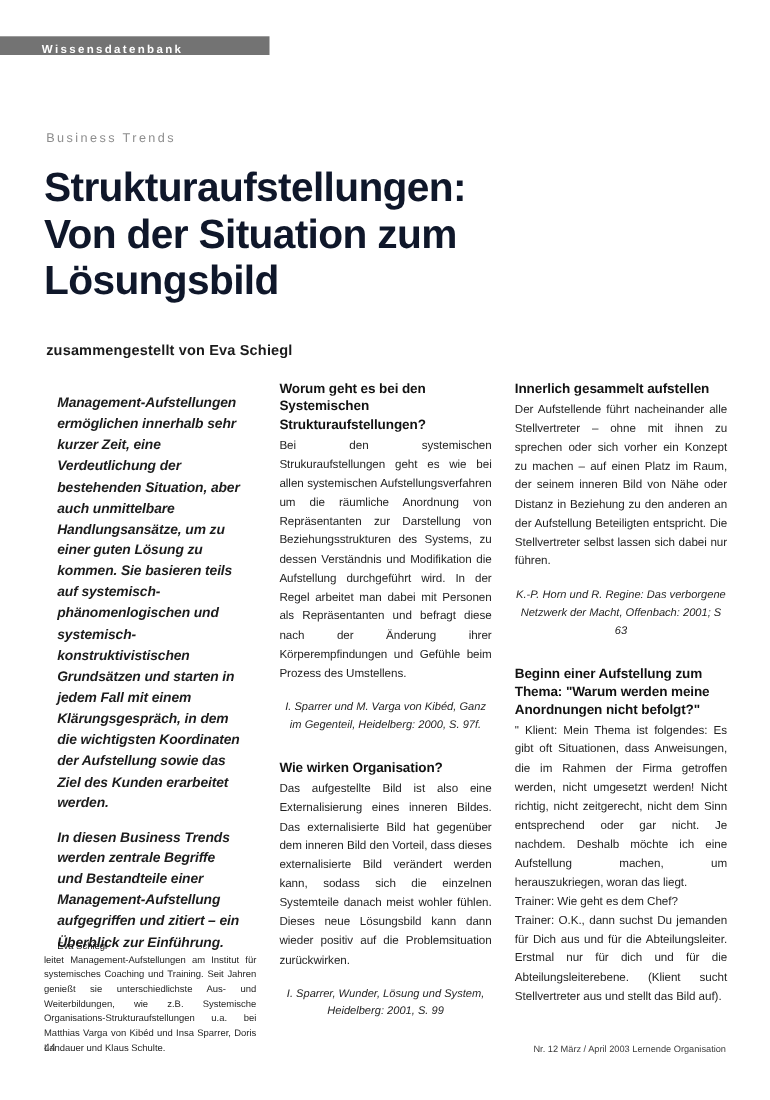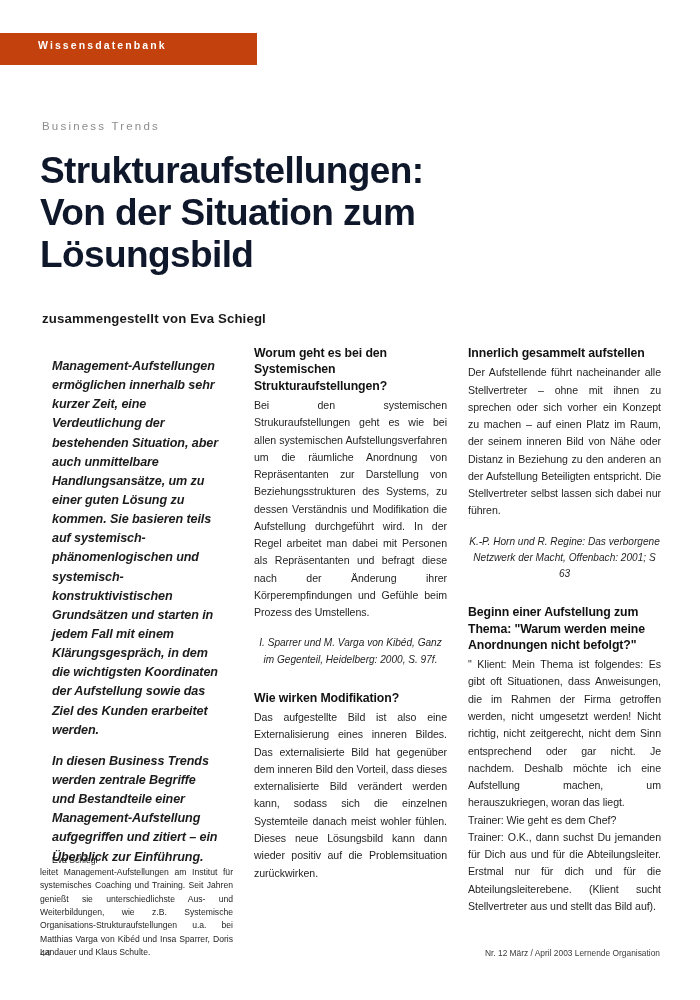--- a/index.html
+++ b/index.html
@@ -15,23 +15,22 @@
     color: #1a1a1a;
     overflow: hidden;
   }
 
   
   #banner {
     position: absolute;
     left: 0;
     top: 33px;
     width: 245px;
-    height: 32px;
-    background: #c2410c;
-    padding-left: 12px;
+    height: 17px;
+    background: #737373;
   }
   #banner-label {
     position: absolute;
     left: 38px;
     top: 6px;
     font-size: 10.5px;
     font-weight: bold;
     letter-spacing: 2.1px;
     color: #ffffff;
     white-space: nowrap;
@@ -197,22 +196,23 @@
       <p id="bio-name">Eva Schiegl</p>
       <p id="bio-text">leitet Management-Aufstellungen am Institut für systemisches Coaching und Training. Seit Jahren genießt sie unterschiedlichste Aus- und Weiterbildungen, wie z.B. Systemische Organisations-Strukturaufstellungen u.a. bei Matthias Varga von Kibéd und Insa Sparrer, Doris Landauer und Klaus Schulte.</p>
     </div>
   </div>
 
   <div class="col">
     <h2 class="sec">Worum geht es bei den Systemischen Strukturaufstellungen?</h2>
     <p class="body">Bei den systemischen Strukuraufstellungen geht es wie bei allen systemischen Aufstellungsverfahren um die räumliche Anordnung von Repräsentanten zur Darstellung von Beziehungsstrukturen des Systems, zu dessen Verständnis und Modifikation die Aufstellung durchgeführt wird. In der Regel arbeitet man dabei mit Personen als Repräsentanten und befragt diese nach der Änderung ihrer Körperempfindungen und Gefühle beim Prozess des Umstellens.</p>
     <p class="cite">I. Sparrer und M. Varga von Kibéd, Ganz im Gegenteil, Heidelberg: 2000, S. 97f.</p>
 
-    <h2 class="sec gap">Wie wirken Modifikation?</h2>
+    <h2 class="sec gap">Wie wirken Organisation?</h2>
     <p class="body">Das aufgestellte Bild ist also eine Externalisierung eines inneren Bildes. Das externalisierte Bild hat gegenüber dem inneren Bild den Vorteil, dass dieses externalisierte Bild verändert werden kann, sodass sich die einzelnen Systemteile danach meist wohler fühlen. Dieses neue Lösungsbild kann dann wieder positiv auf die Problemsituation zurückwirken.</p>
+    <p class="cite">I. Sparrer, Wunder, Lösung und System, Heidelberg: 2001, S. 99</p>
   </div>
 
   <div class="col">
     <h2 class="sec">Innerlich gesammelt aufstellen</h2>
     <p class="body">Der Aufstellende führt nacheinander alle Stellvertreter – ohne mit ihnen zu sprechen oder sich vorher ein Konzept zu machen – auf einen Platz im Raum, der seinem inneren Bild von Nähe oder Distanz in Beziehung zu den anderen an der Aufstellung Beteiligten entspricht. Die Stellvertreter selbst lassen sich dabei nur führen.</p>
     <p class="cite">K.-P. Horn und R. Regine: Das verborgene Netzwerk der Macht, Offenbach: 2001; S 63</p>
 
     <h2 class="sec gap">Beginn einer Aufstellung zum Thema: "Warum werden meine Anordnungen nicht befolgt?"</h2>
     <p class="body">" Klient: Mein Thema ist folgendes: Es gibt oft Situationen, dass Anweisungen, die im Rahmen der Firma getroffen werden, nicht umgesetzt werden! Nicht richtig, nicht zeitgerecht, nicht dem Sinn entsprechend oder gar nicht. Je nachdem. Deshalb möchte ich eine Aufstellung machen, um herauszukriegen, woran das liegt.</p>
     <p class="body">Trainer: Wie geht es dem Chef?</p>

